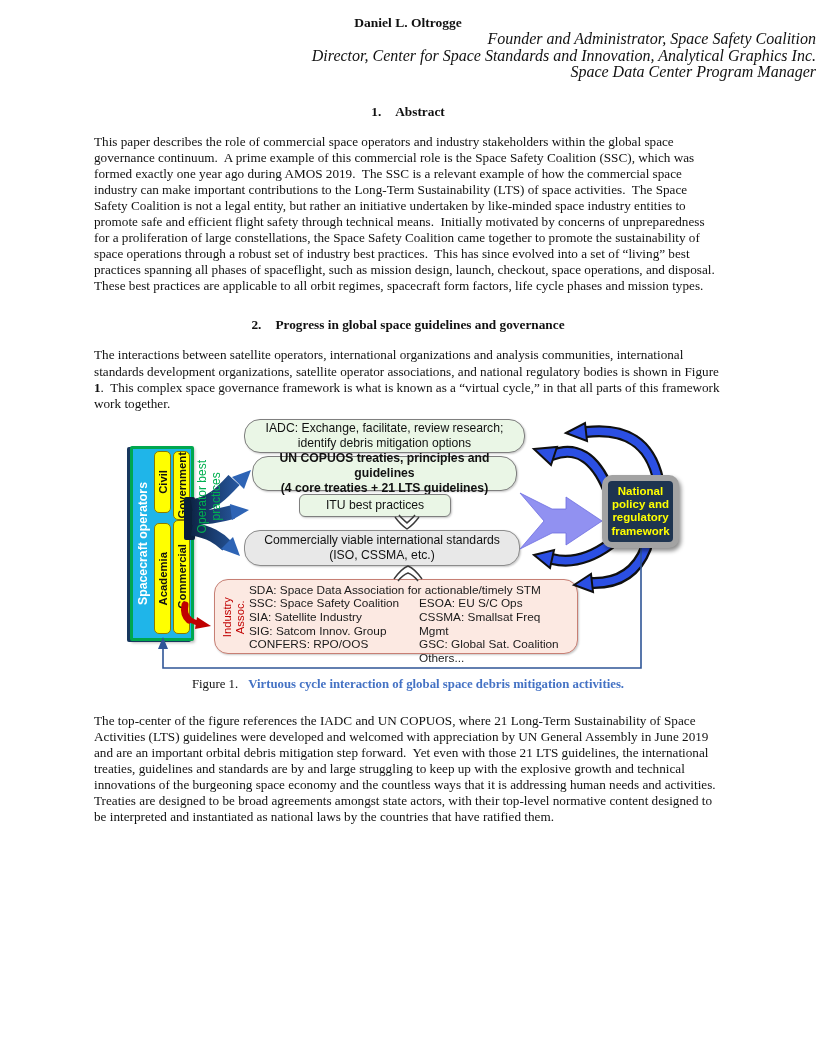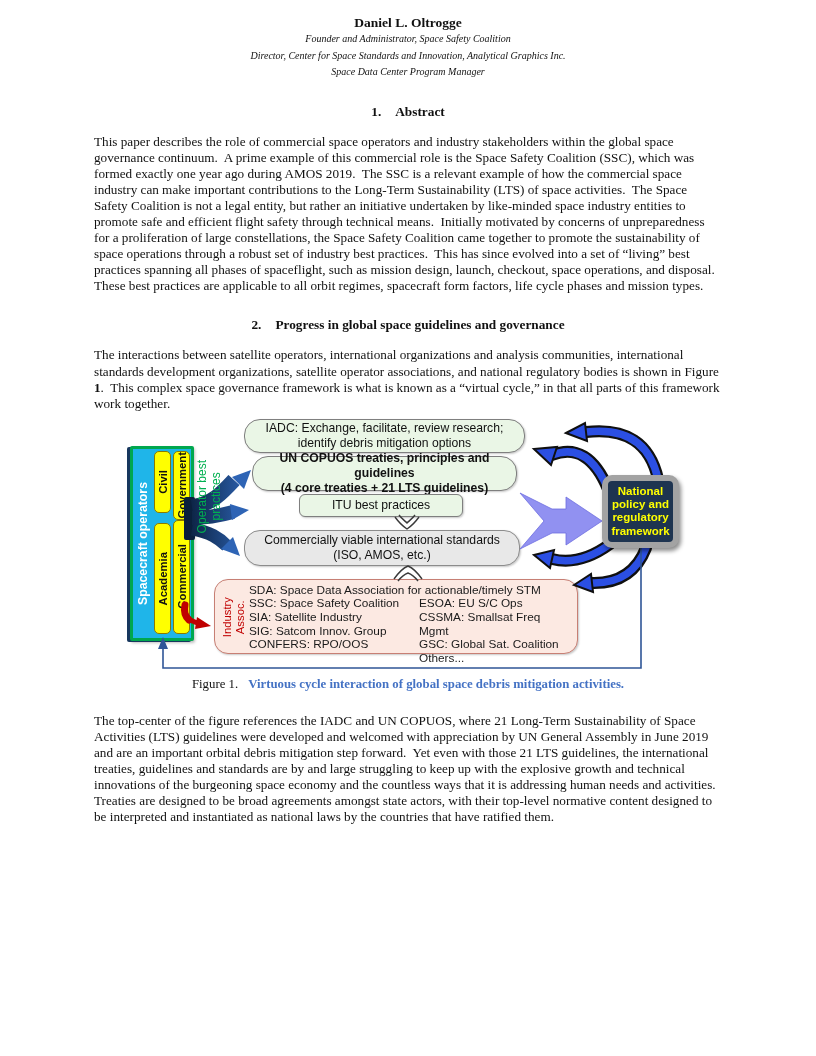--- a/index.html
+++ b/index.html
@@ -1,20 +1,20 @@
 <!DOCTYPE html>
 <html><head>
 <meta charset="utf-8">
 <style>
   html,body{margin:0;padding:0;background:#888;}
   .page{width:816px;height:1056px;background:#ffffff;position:relative;margin:0 auto;
         font-family:"Liberation Serif",serif;color:#111;overflow:hidden;}
   .title{padding-top:94px;text-align:center;font-weight:bold;font-size:14.6px;}
   .author{margin-top:15px;text-align:center;font-weight:bold;font-size:13.5px;}
-  .aff{text-align:center;font-style:italic;font-size:10px;line-height:16.5px;font-family:Liberation Serif, serif;}
+  .aff{text-align:right;font-style:italic;font-size:16px;line-height:16.5px;font-family:Liberation Serif, serif;}
   .sechead{margin-top:23px;text-align:center;font-weight:bold;font-size:13.3px;}
   .sechead .num{margin-right:14px;}
   .body{margin:14px 94px 0 94px;font-size:13.2px;line-height:16.1px;text-align:left;
         white-space:pre-wrap;}
   .fig{position:relative;width:816px;height:282px;margin-top:5px;}
   .fig *{box-sizing:border-box;}
   
   .op-box{position:absolute;left:130px;top:29px;width:64px;height:195px;background:#1FB5E9;
           border:3px solid #00A74F;border-radius:2px;box-shadow:-3px 1px 0 #17375E,1px 2px 3px rgba(0,0,0,.25);}
   .vtext{writing-mode:vertical-rl;transform:rotate(180deg);}
@@ -31,21 +31,21 @@
   .green-label{position:absolute;left:193px;top:24px;height:112px;width:32px;display:flex;
                align-items:center;justify-content:center;z-index:7;}
   .green-label .vtext{color:#00B050;font:12px/14px "Liberation Sans",sans-serif;text-align:center;}
   
   .bx{position:absolute;border:1px solid #7f7f7f;border-radius:16px;background:#EAF6E6;
       display:flex;flex-direction:column;align-items:center;justify-content:center;
       font:12.2px/15px "Liberation Sans",sans-serif;color:#111;text-align:center;
       box-shadow:1px 1px 2px rgba(0,0,0,.22);}
   .bx-iadc{left:244px;top:2px;width:281px;height:34px;}
   .bx-un{left:252px;top:39px;width:265px;height:35px;font-weight:bold;}
-  .bx-itu{left:299px;top:77px;width:164px;height:23px;border-radius:6px;}
+  .bx-itu{left:299px;top:77px;width:152px;height:23px;border-radius:6px;}
   .bx-std{left:244px;top:113px;width:276px;height:36px;background:#E8E8E8;border-color:#8c8c8c;}
   .bx-pink{left:214px;top:162px;width:364px;height:75px;background:#FCE9E2;border:1px solid #C77F74;
            border-radius:14px;display:block;}
   .ind-label{position:absolute;left:4px;top:8px;height:58px;width:28px;display:flex;align-items:center;justify-content:center;}
   .ind-label .vtext{color:#C00000;font:11.3px/12.5px "Liberation Sans",sans-serif;text-align:center;}
   .ind-grid{position:absolute;left:34px;top:4px;width:324px;font:11.8px/13.6px "Liberation Sans",sans-serif;color:#1a1a1a;text-align:left;}
   .ind-cols{display:flex;}
   .ind-colL{width:170px;}
   .ind-colR{flex:1;}
   .bx-nat{position:absolute;left:602px;top:58px;width:77px;height:73px;background:#1E3450;border:6px solid #a3a3a3;
@@ -110,21 +110,21 @@
     </div>
     <div class="bx bx-un">
       <div>UN COPUOS treaties, principles and guidelines</div>
       <div>(4 core treaties + 21 LTS guidelines)</div>
     </div>
     <div class="bx bx-itu">
       <div>ITU best practices</div>
     </div>
     <div class="bx bx-std">
       <div>Commercially viable international standards</div>
-      <div>(ISO, AMOS, etc.)</div>
+      <div>(ISO, CSSMA, etc.)</div>
     </div>
 
     <div class="bx bx-pink">
       <div class="ind-label">
         <div class="vtext">
           <div>Industry</div>
           <div>Assoc.</div>
         </div>
       </div>
       <div class="ind-grid">

